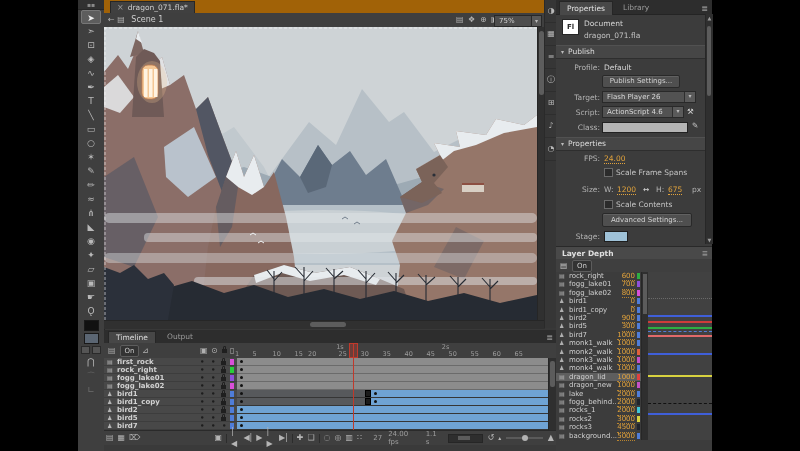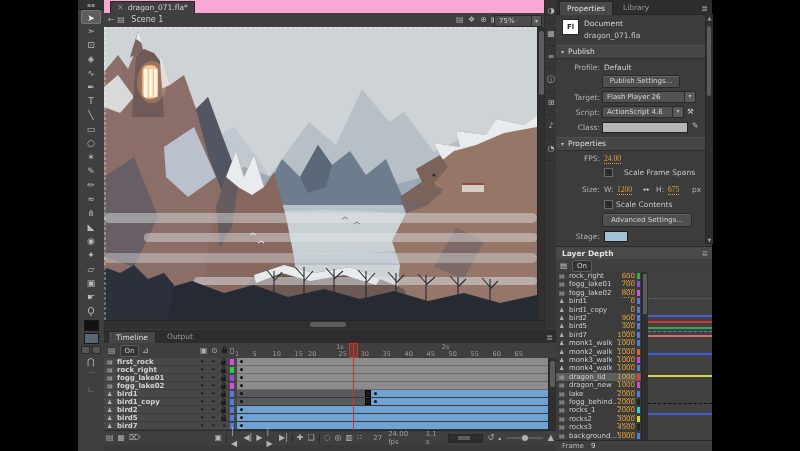--- a/index.html
+++ b/index.html
@@ -12,21 +12,21 @@
   #toolbar .tbhead{height:9px;background:#313131;border-bottom:1px solid #272727;color:#8a8a8a;font-size:6px;text-align:center;line-height:9px;}
   .tool{width:20px;height:14px;margin:0 auto;color:#b9b9b9;font-size:9px;line-height:14px;text-align:center;border-radius:2px;}
   .tool.active{background:#5d5d5d;border:1px solid #777;box-sizing:border-box;color:#eee;}
   .chip{width:13px;height:9px;margin:2px auto;border:1px solid #191919;}
   .minibtns{display:flex;justify-content:center;gap:2px;margin:1px 0;}
   .minibtns span{width:7px;height:6px;background:#555;border:1px solid #2a2a2a;display:inline-block;}
   .tool.dim{color:#6e6e6e;}
 
   
   #center{position:absolute;left:26px;top:0;width:452px;height:451px;}
-  #doctabbar{position:absolute;left:0;top:0;width:452px;height:13px;background:#f9a8d4;border-bottom:1px solid #222;}
+  #doctabbar{position:absolute;left:0;top:0;width:452px;height:13px;background:#a16207;border-bottom:1px solid #222;}
   #doctab{position:absolute;left:6px;top:1px;height:12px;background:#404040;border:1px solid #262626;border-bottom:none;
     font-size:7.5px;line-height:12px;padding:0 6px;color:#cfcfcf;}
   #doctab .x{color:#9a9a9a;margin-right:4px;font-size:8px;}
   #editbar{position:absolute;left:0;top:13px;width:452px;height:14px;background:#3f3f3f;border-bottom:1px solid #2a2a2a;font-size:8px;}
   #editbar .lft{position:absolute;left:4px;top:0;line-height:14px;color:#b5b5b5;}
   #editbar .scene{color:#cfcfcf;margin-left:4px;}
   .ebicon{position:absolute;top:0;color:#b5b5b5;font-size:8px;line-height:14px;}
   #zoomselect{position:absolute;left:390px;top:2px;width:42px;height:10px;background:#4d4d4d;border:1px solid #282828;
     font-size:7px;line-height:10px;color:#d0d0d0;padding-left:4px;}
   #zoomselect .arr{position:absolute;right:0;top:0;width:9px;height:10px;background:#585858;border-left:1px solid #2a2a2a;
@@ -99,21 +99,21 @@
   .sechead{position:absolute;left:0;width:149px;height:12px;background:#464646;border-top:1px solid #515151;border-bottom:1px solid #2e2e2e;
     font-size:7.5px;line-height:12px;color:#dedede;}
   .sechead .tri{margin:0 4px 0 5px;font-size:6px;color:#bbb;}
   .btn{position:absolute;background:#4f4f4f;border:1px solid #292929;box-shadow:inset 0 1px 0 #616161;border-radius:2px;
     font-size:7px;color:#d2d2d2;text-align:center;}
   .dd{position:absolute;background:#525252;border:1px solid #292929;font-size:7px;color:#d8d8d8;}
   .dd .ddt{position:absolute;left:4px;top:0;line-height:10px;white-space:nowrap;}
   .dd .arr{position:absolute;right:0;top:0;width:10px;height:100%;background:#5a5a5a;border-left:1px solid #2e2e2e;
     text-align:center;font-size:6px;color:#bbb;}
   .cb{position:absolute;width:7px;height:7px;background:#2b2b2b;border:1px solid #6a6a6a;}
-  .hotv{color:#e2a33c;border-bottom:1px dotted #e2a33c;font-family:Liberation Serif, serif;}
+  .hotv{color:#e2a33c;border-bottom:1px dotted #e2a33c;}
   #classinput{position:absolute;background:#b5b5b5;border:1px solid #222;}
   #stageswatch{position:absolute;width:22px;height:9px;border:1px solid #1e1e1e;}
   #rscroll{position:absolute;left:149px;top:14px;width:7px;height:230px;background:#2f2f2f;border-left:1px solid #272727;}
   #rscroll .thumb{position:absolute;left:1px;top:12px;width:4px;height:70px;background:#5c5c5c;border-radius:2px;}
   #rscroll .sar{position:absolute;left:0;width:7px;font-size:5px;color:#999;text-align:center;}
 
   
   #ldhead{position:absolute;left:0;top:246px;width:156px;height:13px;background:#494949;border-top:1px solid #292929;border-bottom:1px solid #2e2e2e;
     font-size:7.5px;font-weight:bold;line-height:13px;color:#e0e0e0;}
   #ldtools{position:absolute;left:0;top:259px;width:156px;height:13px;background:#3f3f3f;border-bottom:1px solid #2c2c2c;}
@@ -515,21 +515,21 @@
     </div>
     <span class="rvalue" style="left:131px;top:107px">⚒</span>
     <div class="rlabel" style="left:0;top:123px;width:44px">Class:</div>
     <div id="classinput" style="left:46px;top:122px;width:84px;height:9px"></div>
     <span class="rvalue" style="left:136px;top:121px">✎</span>
 
     <div class="sechead" style="top:137px"><span class="tri">▾</span><span>Properties</span></div>
     <div class="rlabel" style="left:0;top:154px;width:44px">FPS:</div>
     <span class="rvalue hotv" style="left:48px;top:154px">24.00</span>
     <span class="cb" style="left:48px;top:168px"></span>
-    <div class="rvalue" style="left:68px;top:168px;color:#c5c5c5">Scale Frame Spans</div>
+    <div class="rvalue" style="left:60px;top:168px;color:#c5c5c5">Scale Frame Spans</div>
     <div class="rlabel" style="left:0;top:185px;width:44px">Size:</div>
     <span class="rvalue" style="left:48px;top:185px;color:#b3b3b3">W:</span>
     <span class="rvalue hotv" style="left:61px;top:185px">1200</span>
     <span class="rvalue" style="left:87px;top:185px">↔</span>
     <span class="rvalue" style="left:100px;top:185px;color:#b3b3b3">H:</span>
     <span class="rvalue hotv" style="left:112px;top:185px">675</span>
     <span class="rvalue" style="left:136px;top:185px;color:#b3b3b3">px</span>
     <span class="cb" style="left:48px;top:200px"></span>
     <div class="rvalue" style="left:60px;top:200px;color:#c5c5c5">Scale Contents</div>
     <div class="btn" style="left:46px;top:213px;width:88px;height:12px;line-height:12px">Advanced Settings...</div>
@@ -679,19 +679,15 @@
           <div class="gline" style="top: 43px; border-top-color: rgb(63, 95, 217);"></div>
           <div class="gline" style="top: 49px; border-top-color: rgb(207, 59, 59);"></div>
           <div class="gline" style="top: 55px; border-top-color: rgb(47, 174, 66);"></div>
           <div class="gline dash" style="top: 59px; border-top-color: rgb(79, 125, 217);"></div>
           <div class="gline" style="top: 63px; border-top-color: rgb(224, 106, 106);"></div>
           <div class="gline" style="top: 81px; border-top-color: rgb(63, 95, 217);"></div>
           <div class="gline" style="top: 103px; border-top-color: rgb(216, 210, 63);"></div>
           <div class="gline dash" style="top: 131px; border-top-color: rgb(17, 17, 17);"></div>
           <div class="gline" style="top: 141px; border-top-color: rgb(63, 95, 217);"></div>
         </div>
-    <div id="framebar">
-      <span style="margin-left:6px">Frame</span>
-      <span style="margin-left:5px;color:#d5d5d5">9</span>
-    </div>
   </div>
 </div>
 </div>
 
 </body></html>

